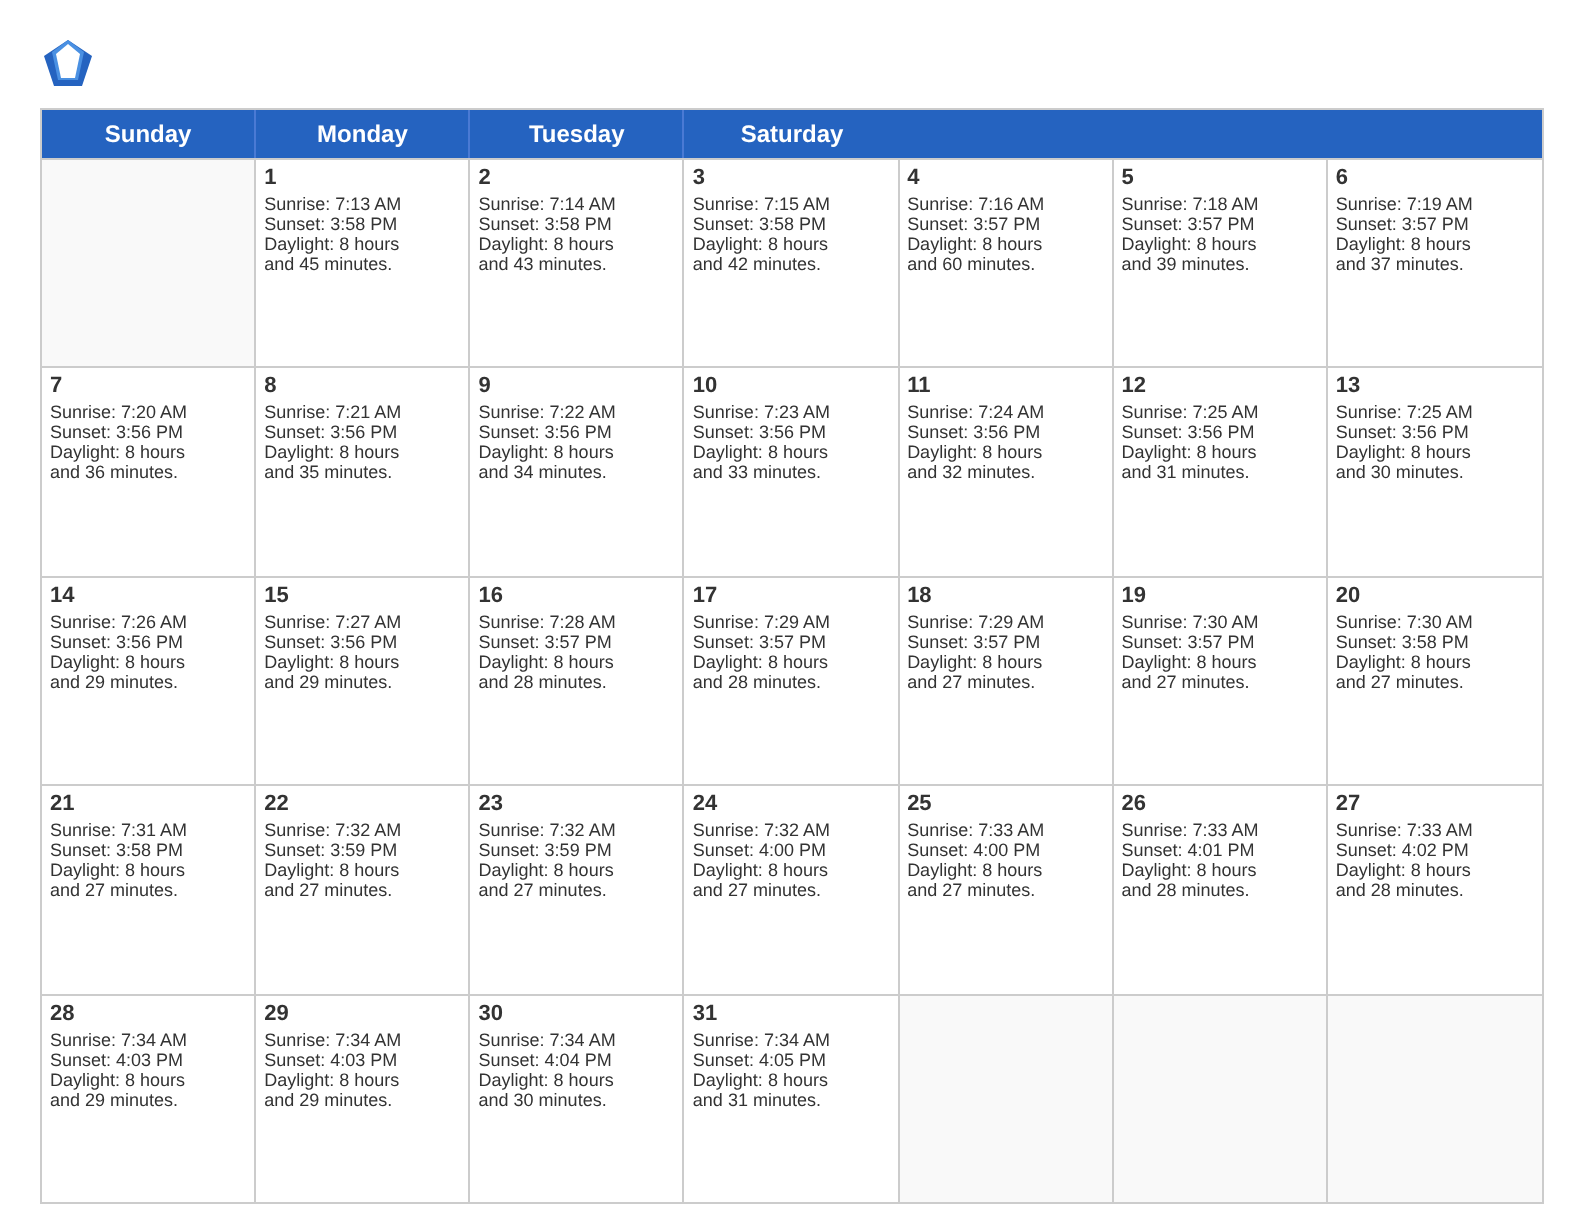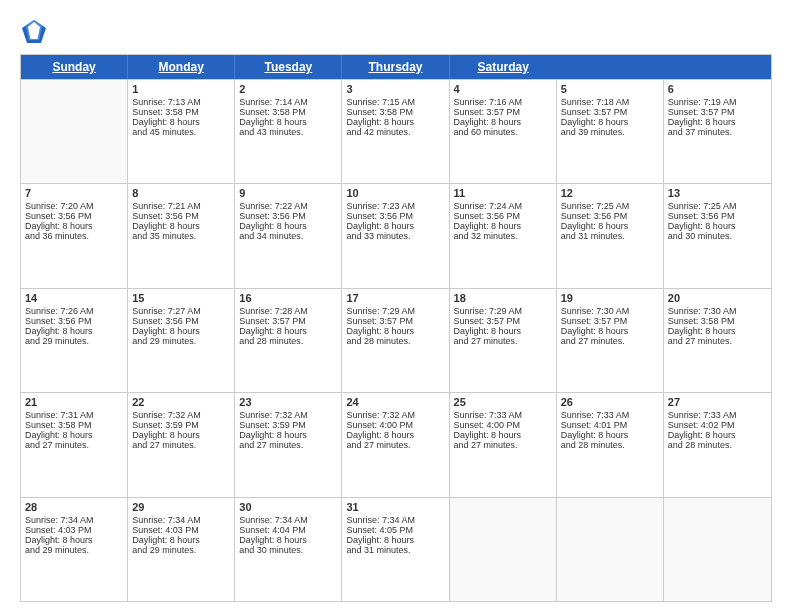--- a/index.html
+++ b/index.html
@@ -65,21 +65,20 @@
       grid-template-columns: repeat(7, 1fr);
       background-color: #2563c0;
     }
     .cal-header-cell {
       color: #fff;
       font-size: 12px;
       font-weight: bold;
       text-align: center;
       padding: 5px 2px;
       border-right: 1px solid #4a7ad4;
-      text-decoration: underline;
     }
     .cal-header-cell:last-child { border-right: none; }
     .cal-body {
       flex: 1;
       display: flex;
       flex-direction: column;
     }
     .cal-week {
       display: grid;
       grid-template-columns: repeat(7, 1fr);
@@ -124,21 +123,20 @@
       <div class="month-title"></div>
       <div class="subtitle"></div>
     </div>
   </div>
 
   <div class="calendar">
     <div class="cal-header">
     <div class="cal-header-cell">Sunday</div>
         <div class="cal-header-cell">Monday</div>
         <div class="cal-header-cell">Tuesday</div>
-        <div class="cal-header-cell">Thursday</div>
         <div class="cal-header-cell">Saturday</div>
       </div>
     <div class="cal-body">
     <div class="cal-week">
           <div class="cal-cell empty"></div>
           <div class="cal-cell">
             <span class="day-num">1</span>
             <div>Sunrise: 7:13 AM</div>
             <div>Sunset: 3:58 PM</div>
             <div>Daylight: 8 hours</div>

